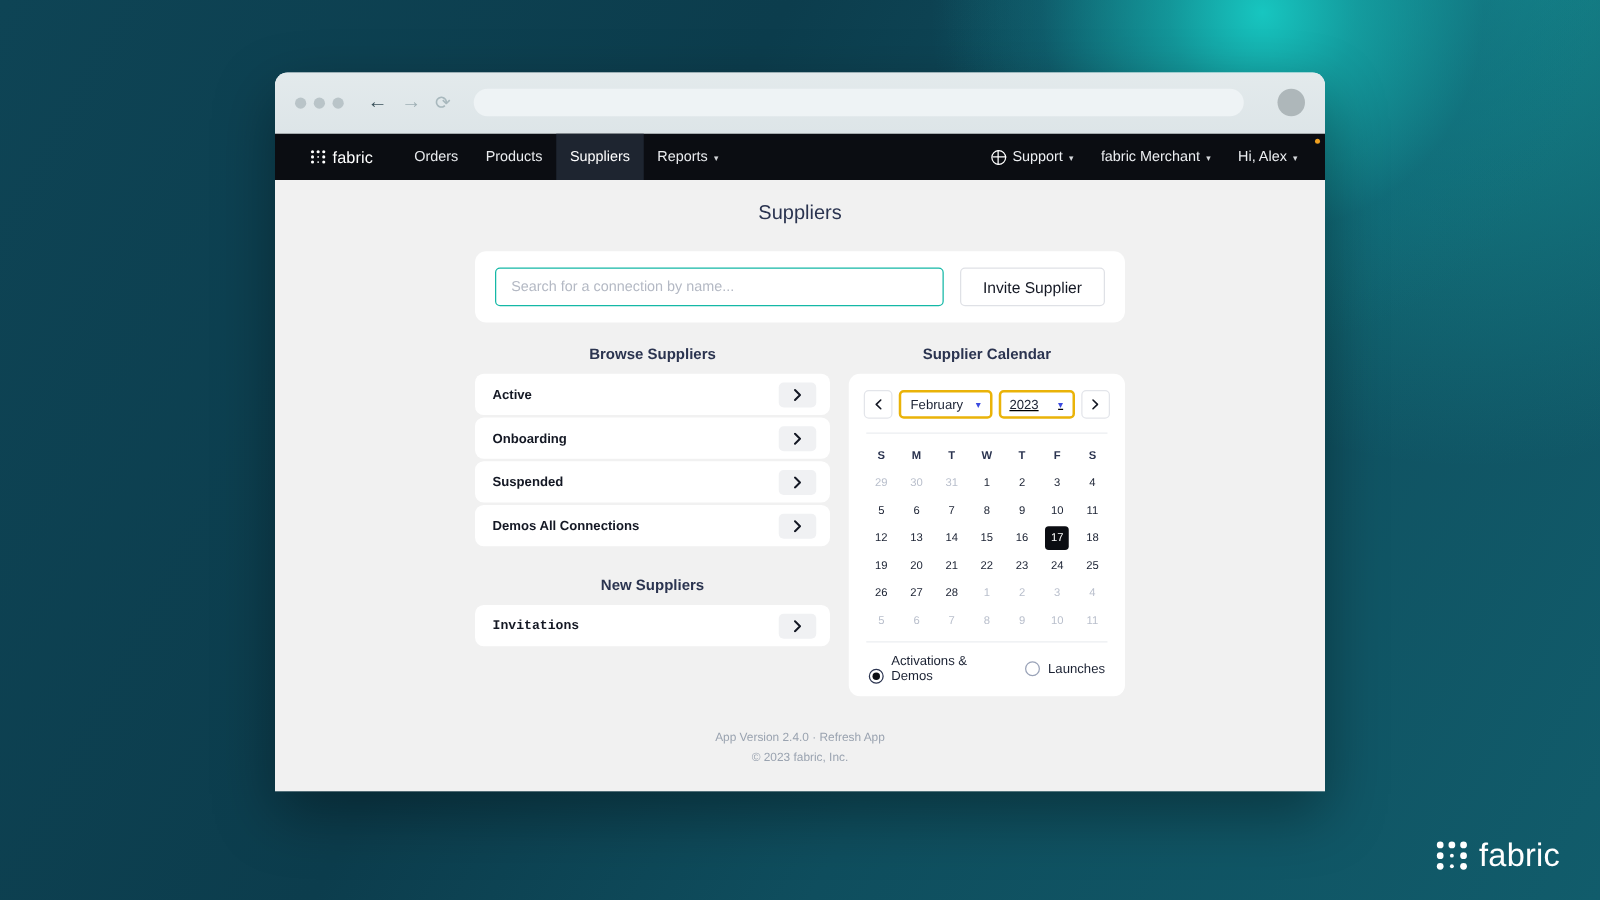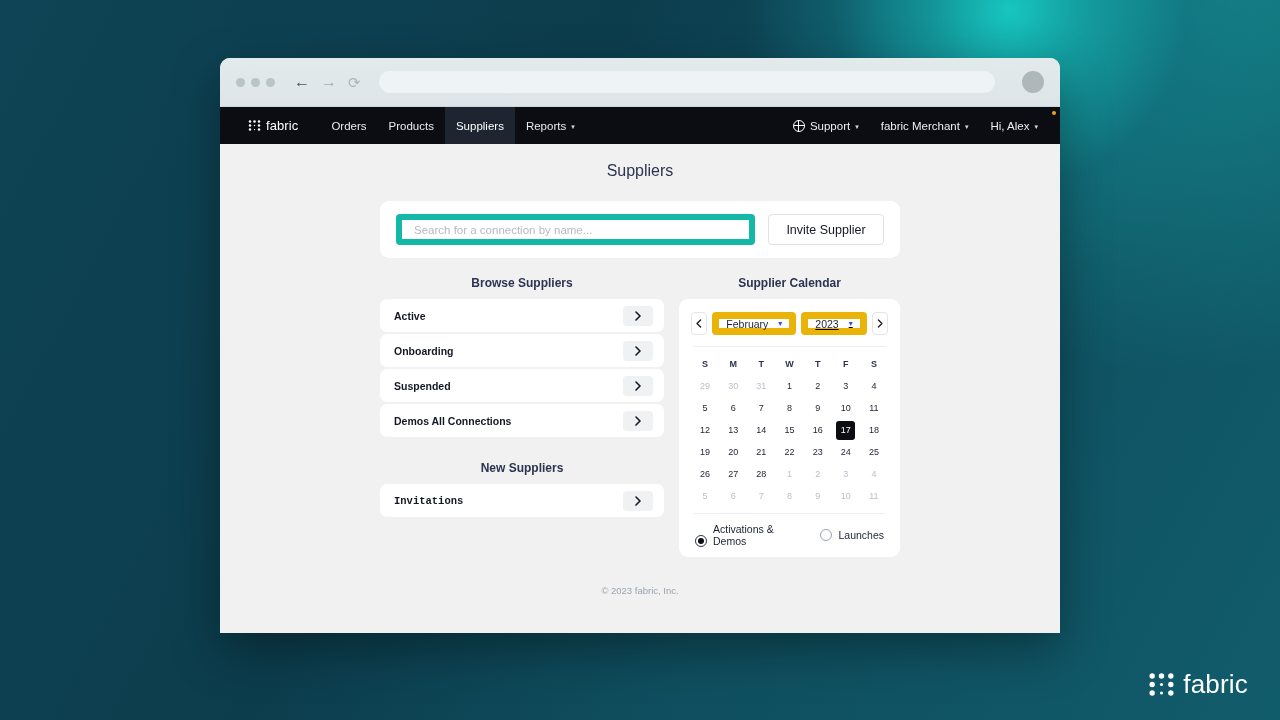--- a/index.html
+++ b/index.html
@@ -147,21 +147,21 @@
     background: #fff;
     border-radius: 9px;
     padding: 13px 16px;
     display: flex;
     gap: 13px;
   }
 
   #search-input {
     flex: 1;
     height: 31px;
-    border: 6px solid #14b8a6;
+    border: 1px solid #14b8a6;
     border-radius: 4px;
     padding: 0 12px;
     font-family: "Liberation Sans", sans-serif;
     font-size: 11.5px;
     color: #2b3450;
     background: #fff;
     outline: none;
   }
   #search-input::placeholder { color: #b4b9c4; }
 
@@ -239,21 +239,21 @@
     width: 27px; height: 23px;
     border: 1px solid #e3e5ea;
     border-radius: 4px;
     background: #fff;
     display: flex; align-items: center; justify-content: center;
     cursor: pointer;
   }
 
   .cal-select {
     height: 23px;
-    border: 7px solid #eab308;
+    border: 2px solid #eab308;
     border-radius: 4px;
     background: #fff;
     display: flex; align-items: center; justify-content: space-between;
     padding: 0 7px;
     cursor: pointer;
     gap: 10px;
   }
   #cal-month-select { flex: 1; }
   #cal-year-select { width: 68px; text-decoration: underline; }
 
@@ -560,20 +560,23 @@
               <div class="radio-opt">
                 <span class="radio-circle off"></span>
                 <span class="radio-label">Launches</span>
               </div>
             </div>
         </div>
       </div>
     </div>
 
     <div id="app-footer">
+      <div>
+        <span>App Version 2.4.0 · </span><a href="#">Refresh App</a>
+      </div>
       <div>© 2023 fabric, Inc.</div>
     </div>
 
   </div>
 </div>
 
 <div id="corner-logo">
   <svg width="27" height="27" viewBox="0 0 13 13">
     <g fill="#ffffff">
       <circle cx="2" cy="2.4" r="1.3"></circle>

